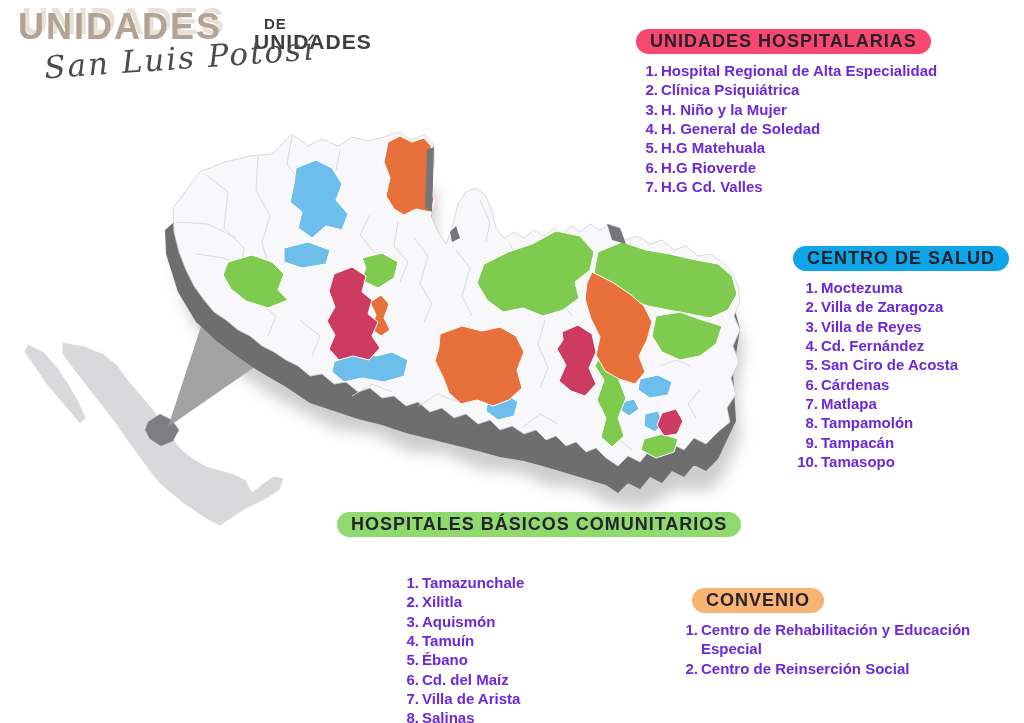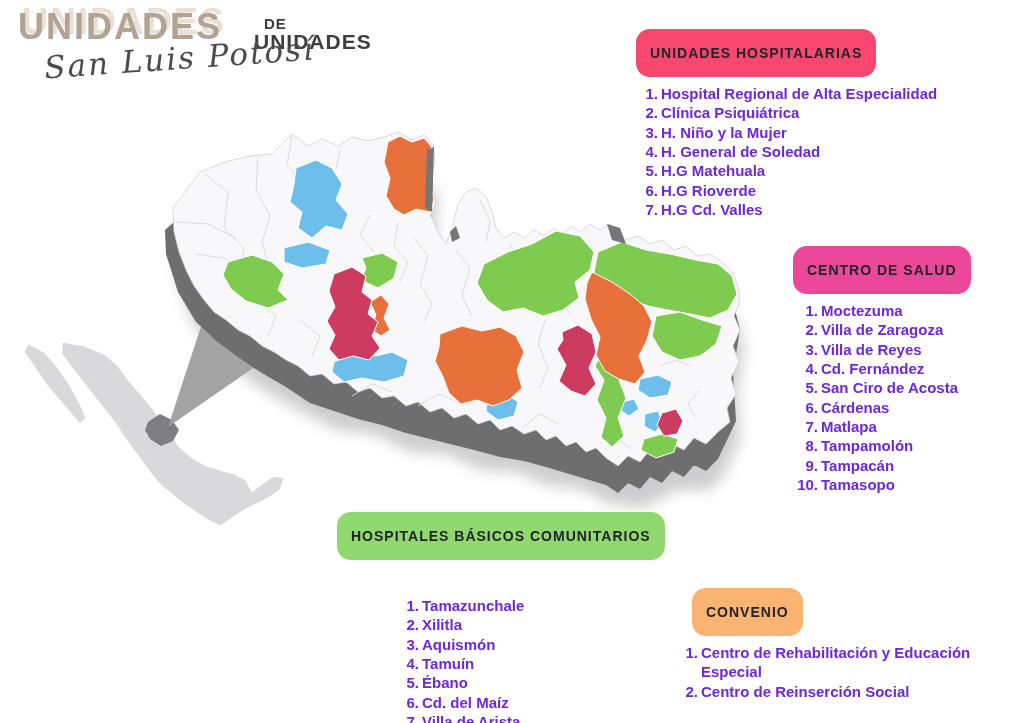--- a/index.html
+++ b/index.html
@@ -9,24 +9,24 @@
   
   .title-unidades{position:absolute;left:18px;top:6px;font-size:36px;font-weight:800;
     letter-spacing:2px;color:#b4a294;text-shadow:4px -5px 0 #e9e0d6;}
   .title-de{position:absolute;left:264px;top:15px;font-size:15px;font-weight:800;color:#3f3d3e;letter-spacing:1px;}
   .title-telesalud{position:absolute;left:254px;top:30px;font-size:21px;font-weight:800;color:#3f3d3e;letter-spacing:1px;}
   .title-script{position:absolute;left:44px;top:40px;font-size:31px;color:#4c4a4b;
     font-family:"DejaVu Serif",serif;font-style:italic;transform:rotate(-4deg);letter-spacing:2px;}
 
   
   .legend{position:absolute;}
-  .pill{display:inline-block;padding:16px 14px;border-radius:14px;font-size:14px;font-weight:800;
+  .pill{display:inline-block;padding:2px 14px;border-radius:14px;font-size:18px;font-weight:800;
         letter-spacing:1px;color:#26222b;white-space:nowrap;}
   .pill-pink{background:#f9486f;}
-  .pill-blue{background:#ec4899;}
+  .pill-blue{background:#0ea5e9;}
   .pill-green{background:#8fd96f;}
   .pill-orange{background:#f9b473;}
 
   ol.leg{list-style:none;margin:7px 0 0 0;padding:0;counter-reset:n;}
   ol.leg li{counter-increment:n;display:grid;grid-template-columns:var(--numw,26px) 1fr;
     column-gap:3px;font-size:15px;font-weight:800;line-height:1.29;color:#6d28d9;}
   ol.leg li::before{content:counter(n) ".";justify-self:end;}
 
   #sec-hospitalarias{left:636px;top:29px;width:360px;}
   #sec-hospitalarias ol{--numw:22px;}

